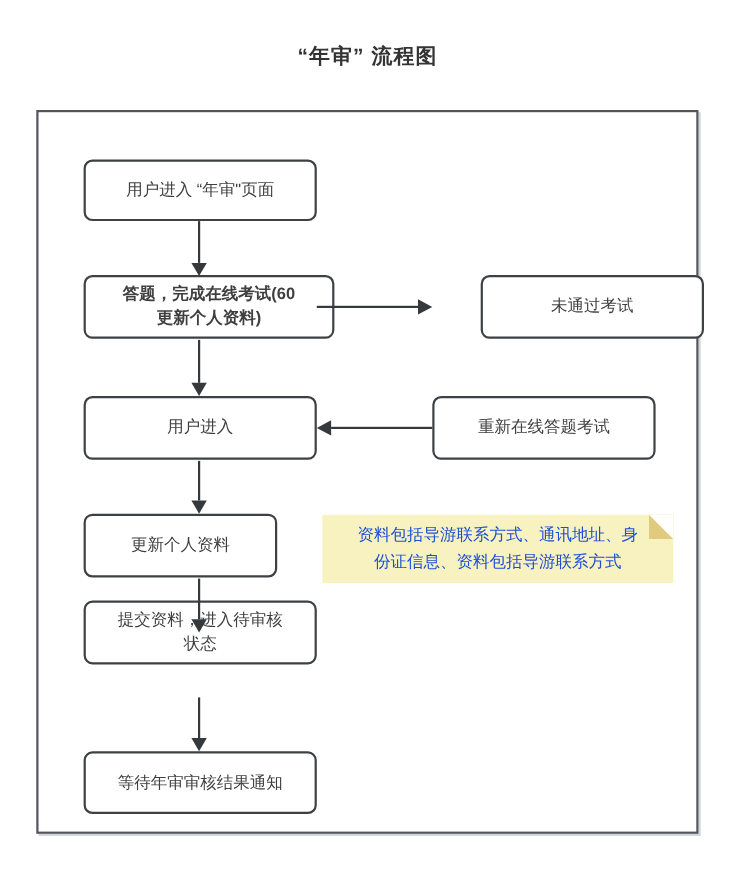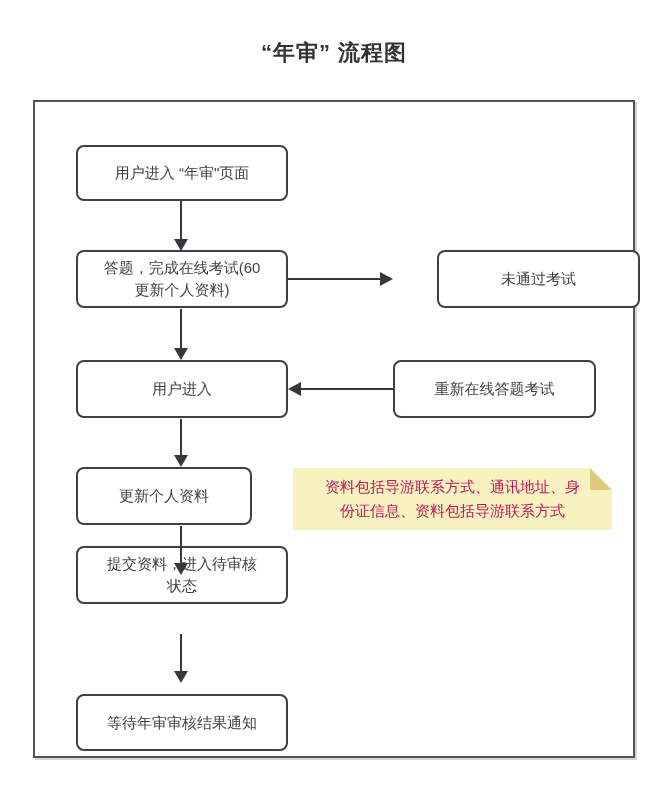--- a/index.html
+++ b/index.html
@@ -14,21 +14,21 @@
     height: 792px;
     background: #ffffff;
     overflow: hidden;
   }
   .title {
     position: absolute;
     left: 0;
     top: 38px;
     width: 100%;
     text-align: center;
-    font-size: 22px;
+    font-size: 19px;
     font-weight: 700;
     color: #333333;
     letter-spacing: 1px;
   }
   .frame {
     position: absolute;
     left: 33px;
     top: 100px;
     width: 602px;
     height: 658px;
@@ -47,44 +47,44 @@
     flex-direction: column;
     align-items: center;
     justify-content: center;
     font-size: 15px;
     line-height: 22px;
     color: #3f3f3f;
     text-align: center;
     padding: 2px 6px;
   }
   .n-enter        { left: 76px;  top: 145px; width: 212px; height: 56px; }
-  .n-exam         { left: 76px;  top: 250px; width: 212px; height: 58px; }
+  .n-exam         { left: 76px;  top: 250px; width: 228px; height: 58px; font-weight: bold; }
   .n-failed       { left: 393px; top: 250px; width: 203px; height: 58px; margin-left: 44px; }
   .n-passed       { left: 76px;  top: 360px; width: 212px; height: 58px; }
   .n-retake       { left: 393px; top: 360px; width: 203px; height: 58px; }
   .n-update       { left: 76px;  top: 467px; width: 176px; height: 58px; }
   .n-submit       { left: 76px;  top: 546px; width: 212px; height: 58px; }
-  .n-await        { left: 76px;  top: 683px; width: 212px; height: 57px; margin-top: 11px; }
+  .n-await        { left: 76px;  top: 683px; width: 212px; height: 57px; }
   .node .line { display: block; }
 
   .sticky-note {
     position: absolute;
     left: 293px;
     top: 468px;
     width: 319px;
     height: 62px;
     background: #f8f2c0;
     box-sizing: border-box;
     display: flex;
     flex-direction: column;
     align-items: center;
     justify-content: center;
     font-size: 15px;
     line-height: 24px;
-    color: #be185d;
+    color: #1d4ed8;
     text-align: center;
   }
   .sticky-note .fold {
     position: absolute;
     top: 0;
     right: 0;
     width: 0;
     height: 0;
     border-style: solid;
     border-width: 0 22px 22px 0;

